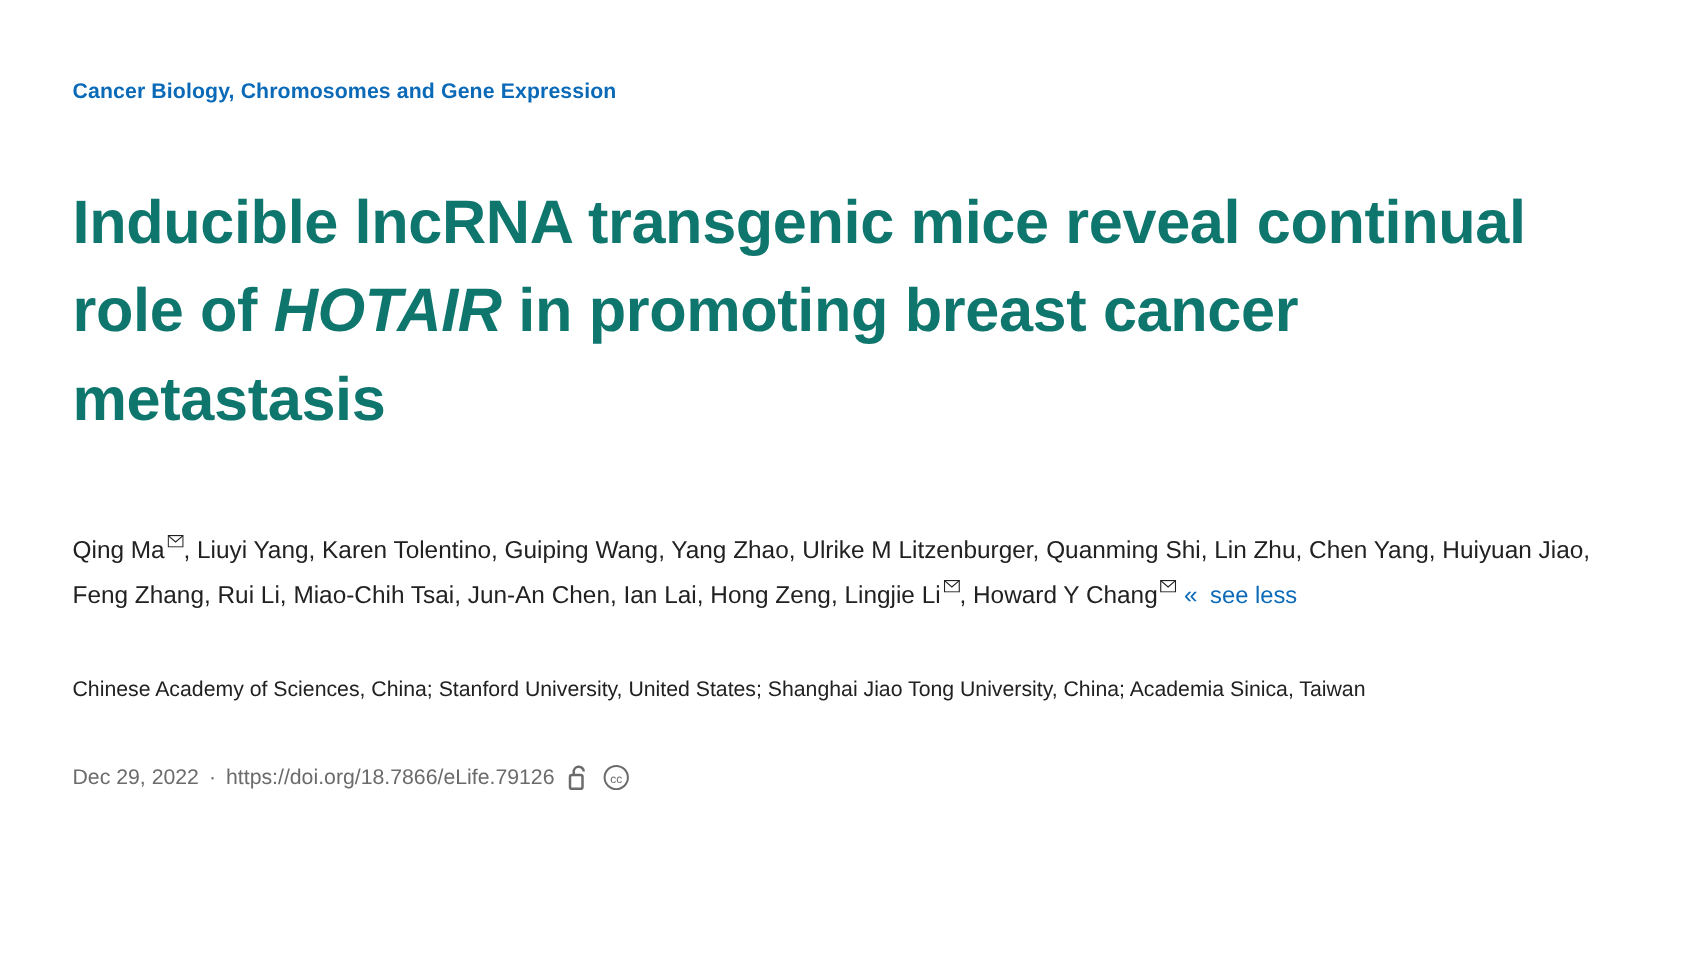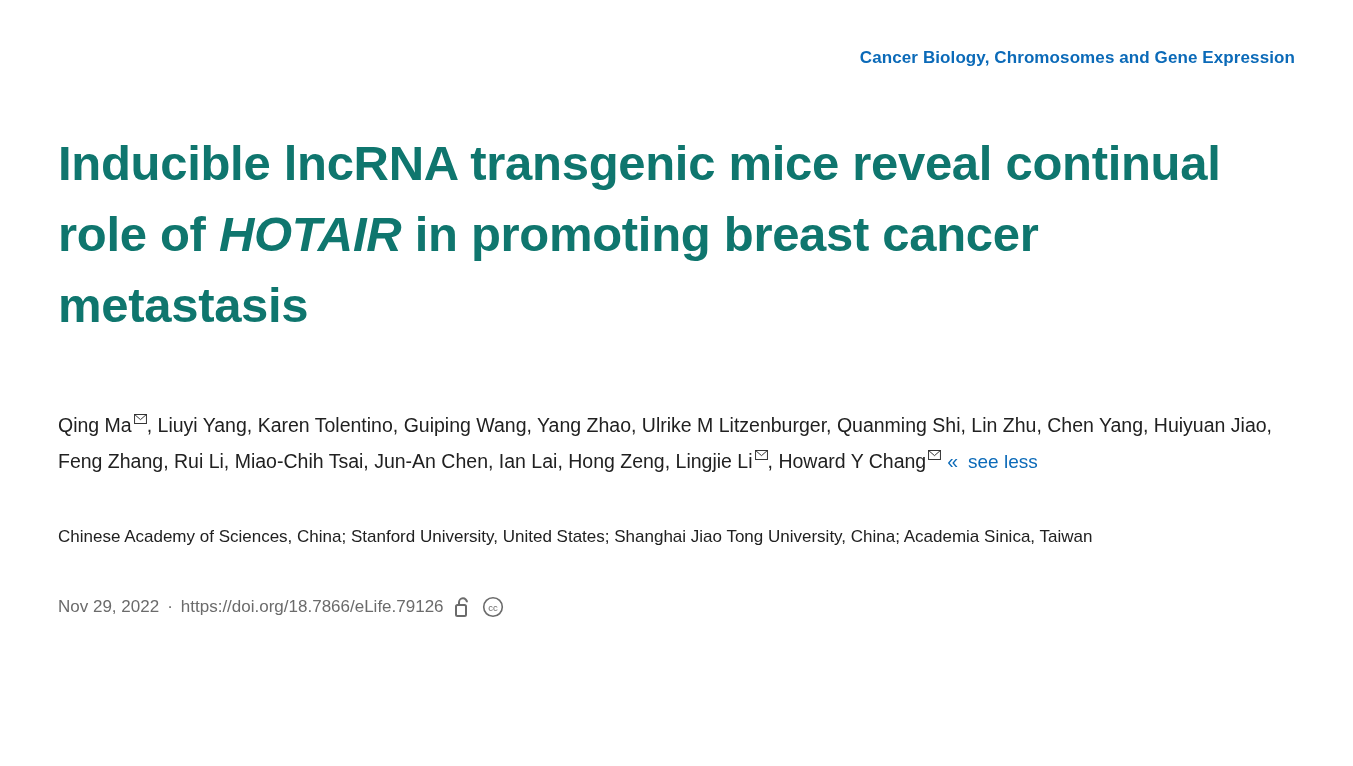--- a/index.html
+++ b/index.html
@@ -18,27 +18,26 @@
     padding: 34px 58px 0 58px;
     box-sizing: border-box;
   }
   .article-type {
     font-size: 17px;
     line-height: 24px;
     color: #212121;
     letter-spacing: 0.1px;
   }
   .subject-line {
-    margin-top: 12px;
+    margin-top: 27px;
     font-size: 17px;
     line-height: 24px;
     font-weight: 600;
     color: #0b6ab8;
     letter-spacing: 0.1px;
-    text-align: right;
   }
   .subject-link {
     color: #0b6ab8;
     text-decoration: none;
     cursor: pointer;
   }
   .subject-sep {
     color: #0b6ab8;
   }
   h1.title {
@@ -140,21 +139,21 @@
             <path d="M0.5 0.5 L7 6.2 L13.5 0.5" fill="none" stroke="#212121"></path>
           </svg></span></span><span>, </span><span class="author"><span>Howard Y Chang</span><span class="env-icon"><svg viewBox="0 0 14 11" width="13" height="10">
             <rect x="0.5" y="0.5" width="13" height="10" fill="#ffffff" stroke="#212121"></rect>
             <path d="M0.5 0.5 L7 6.2 L13.5 0.5" fill="none" stroke="#212121"></path>
           </svg></span></span><span class="chevrons">«</span><span class="see-less">see less</span>
   </div>
 
   <div class="affiliations">Chinese Academy of Sciences, China; Stanford University, United States; Shanghai Jiao Tong University, China; Academia Sinica, Taiwan</div>
 
   <div class="meta">
-    <span>Nov 29, 2022</span>
+    <span>Dec 29, 2022</span>
     <span class="dot">·</span>
     <a class="doi" href="#">https://doi.org/18.7866/eLife.79126</a>
     <span class="badge-open">
       <svg width="18" height="22" viewBox="0 0 18 22">
         <path d="M5 9 V6.5 A4 4 0 0 1 13 6.2" fill="none" stroke="#6b6b6b" stroke-width="2"></path>
         <rect x="2" y="9" width="10" height="11" rx="1.5" fill="none" stroke="#6b6b6b" stroke-width="2"></rect>
       </svg>
     </span>
     <span class="badge-cc">
       <svg width="22" height="22" viewBox="0 0 22 22">

